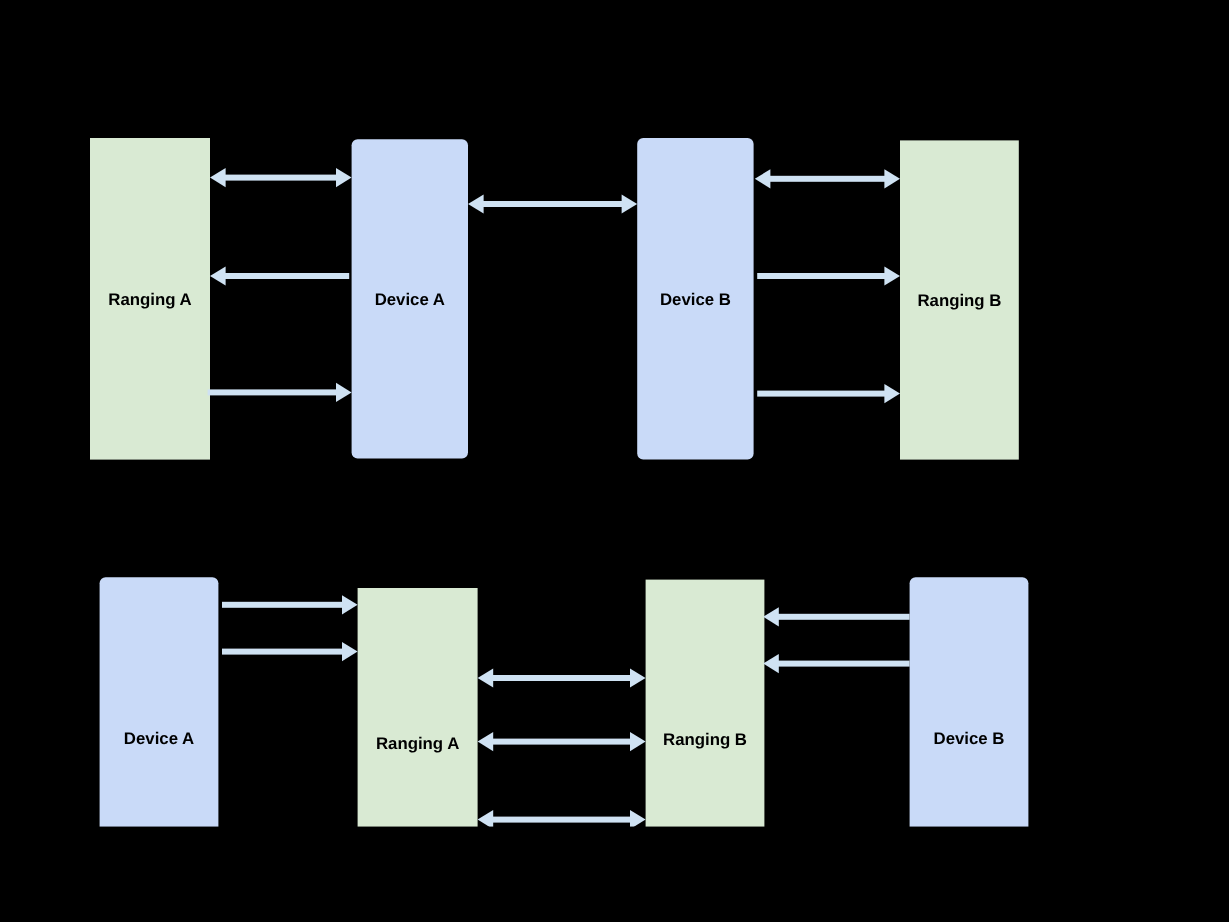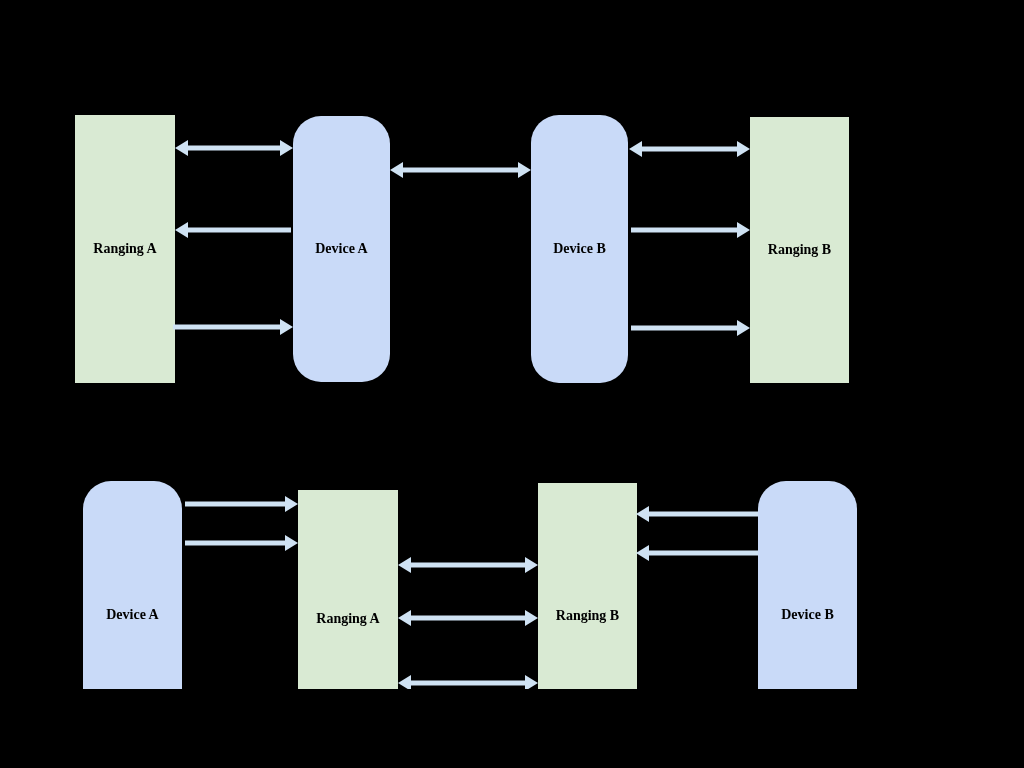--- a/index.html
+++ b/index.html
@@ -6,32 +6,32 @@
     margin: 0;
     padding: 0;
     background: #000;
   }
   .canvas {
     position: relative;
     width: 1024px;
     height: 689px;
     background: var(--bg, #000);
     overflow: hidden;
-    font-family: Liberation Serif, serif;
+    font-family: Liberation Sans, sans-serif;
   }
   .node {
     position: absolute;
     display: flex;
     align-items: center;
     justify-content: center;
     box-sizing: border-box;
   }
   .node.device {
     background: var(--device, #c9daf8);
-    border-radius: 28px;
+    border-radius: 5px;
   }
   .node.ranging {
     background: var(--ranging, #d9ead3);
   }
   .node-label {
     font-size: 14px;
     font-weight: bold;
     color: var(--label, #000);
     white-space: nowrap;
   }

